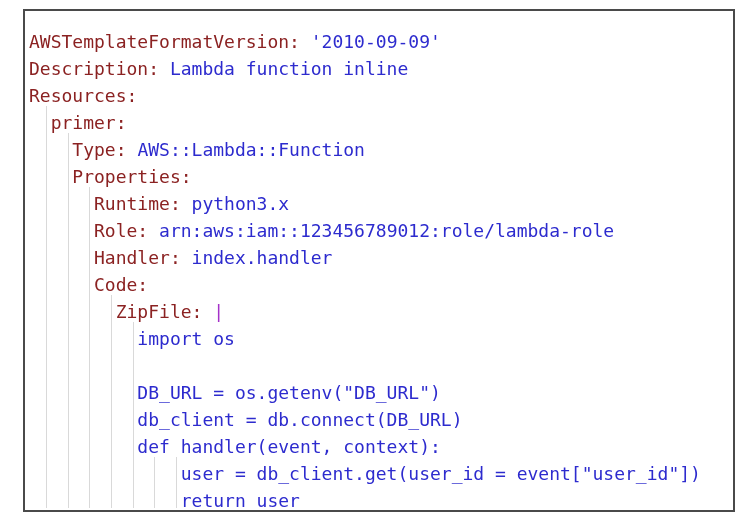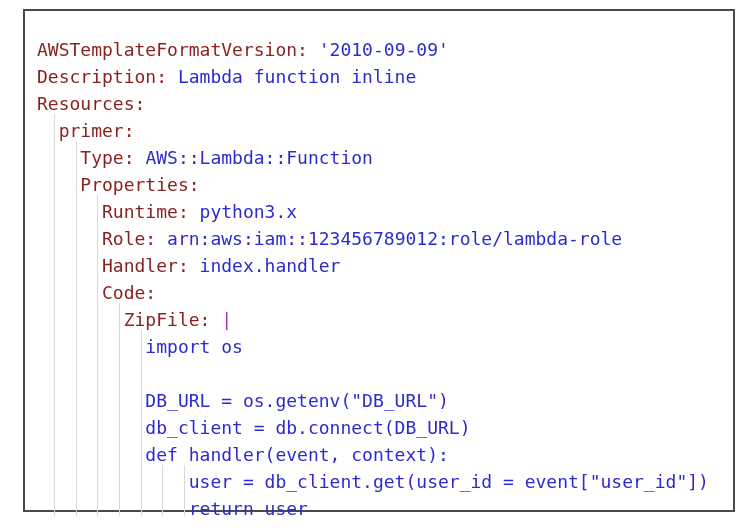--- a/index.html
+++ b/index.html
@@ -19,21 +19,21 @@
     left: 23px;
     top: 9px;
     width: 712px;
     height: 503px;
     box-sizing: border-box;
     border: 2px solid var(--c-border, #4a4a4a);
     background: #ffffff;
   }
   #code {
     position: relative;
-    margin: 12px;
+    margin: 4px;
     box-sizing: border-box;
     width: 100%;
     height: 100%;
     padding: 13px 8px 4px 0;
     font-family: "DejaVu Sans Mono", monospace;
     font-size: 18px;
     line-height: 27px;
     overflow: hidden;
   }
   .code-line {

